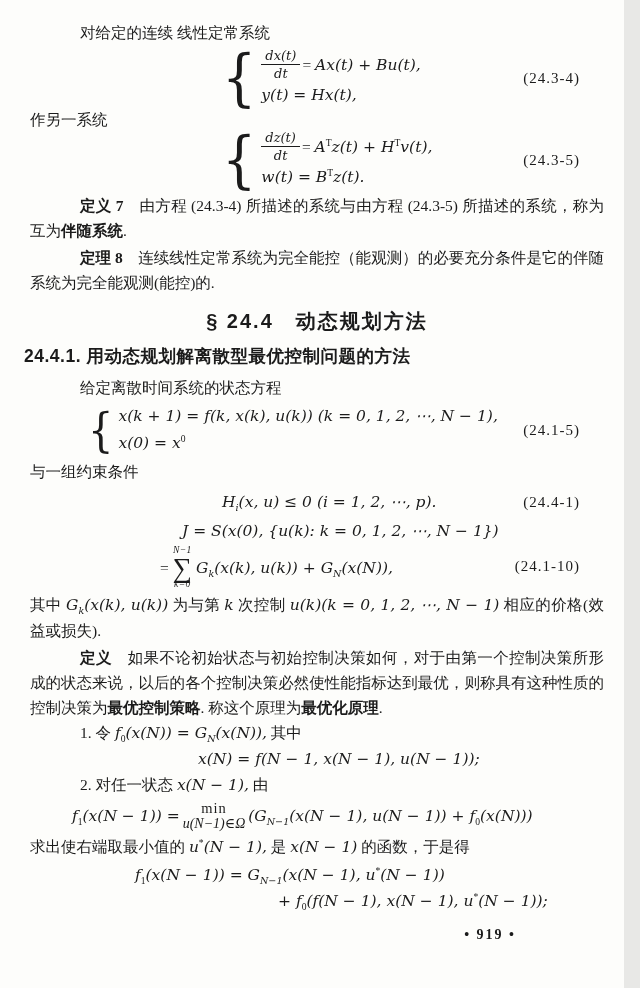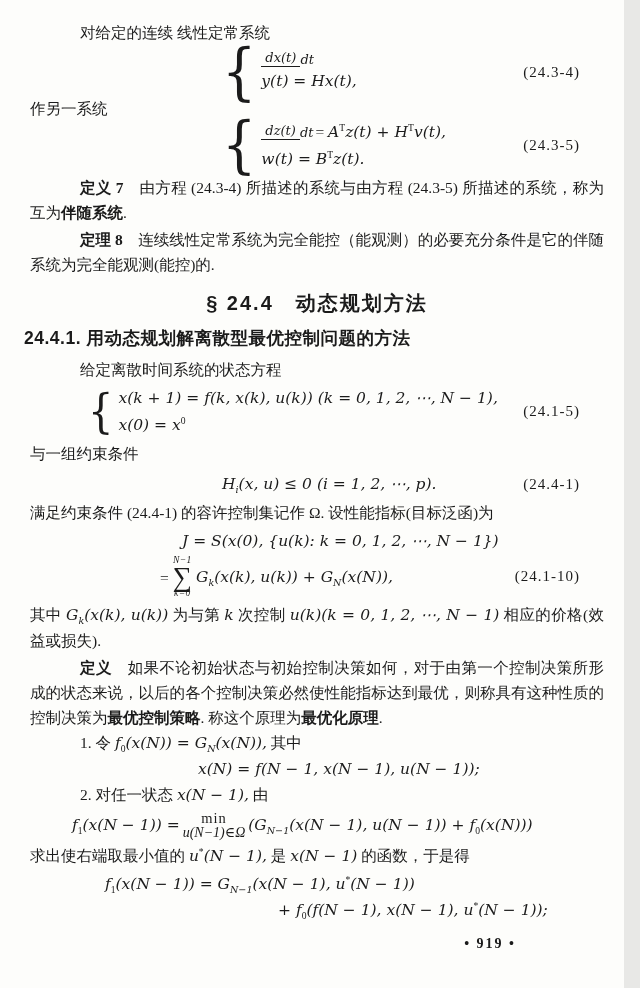--- a/index.html
+++ b/index.html
@@ -18,21 +18,21 @@
   sup{font-size:62%;line-height:0;}
   sub.i,sup.i{font-style:italic;}
   
   .eqrow{position:relative;margin:3px 0;}
   .eqnum{position:absolute;right:24px;top:50%;transform:translateY(-50%);font-size:15px;letter-spacing:1px;}
   .eqmath{display:flex;align-items:center;}
   .brace{font-size:54px;font-weight:400;line-height:0.9;transform:scaleY(1.15);transform-origin:center;margin-right:5px;font-family:"DejaVu Serif",serif;}
   .brace.small{font-size:40px;}
   .eqlines{display:flex;flex-direction:column;gap:1px;}
   .eqline{display:flex;align-items:center;white-space:nowrap;}
-  .frac{display:inline-flex;flex-direction:row;align-items:center;font-size:13px;line-height:15px;margin-right:2px;vertical-align:middle;}
+  .frac{display:inline-flex;flex-direction:column;align-items:center;font-size:13px;line-height:15px;margin-right:2px;vertical-align:middle;}
   .fnum{border-bottom:1.4px solid #1b1b1b;padding:0 4px 1px;}
   .fden{padding-top:1px;}
   .bigop{display:inline-flex;flex-direction:column;align-items:center;line-height:1;margin:0 4px;vertical-align:middle;}
   .bigop .lim{font-size:9.5px;font-style:italic;letter-spacing:0.5px;}
   .bigop .sym{font-size:27px;line-height:24px;}
   .minop{display:inline-flex;flex-direction:column;align-items:center;line-height:1;margin:0 3px;vertical-align:middle;}
   .minop .mword{font-size:14.5px;letter-spacing:1px;}
   .minop .msub{font-size:14px;font-style:italic;margin-top:1px;}
   .h-section{font-family:"Liberation Sans","DejaVu Sans",sans-serif;font-weight:bold;font-size:20px;text-align:center;margin:14px 0 10px 0;letter-spacing:2px;}
   .h-sub{font-family:"Liberation Sans","DejaVu Sans",sans-serif;font-weight:bold;font-size:17.5px;margin:2px 0 6px -6px;letter-spacing:0.5px;}
@@ -47,20 +47,21 @@
 
   <div class="eqrow" style="margin-left:192px;">
     <div class="eqmath">
       <span class="brace">{</span>
       <div class="eqlines">
         <div class="eqline">
           <span class="frac">
             <span class="fnum i">dx(t)</span>
             <span class="fden i">dt</span>
           </span>
+          <span><span> = </span><span class="i">Ax(t) + Bu(t),</span></span>
         </div>
         <div class="eqline">
           <span><span class="i">y(t) = Hx(t),</span></span>
         </div>
       </div>
     </div>
     <span class="eqnum">(24.3-4)</span>
   </div>
 
   <p class="p" style="margin-top:-4px;">作另一系统</p>
@@ -111,21 +112,20 @@
 
   <p class="p">与一组约束条件</p>
 
   <div class="eqrow" style="margin-left:192px;margin-top:5px;">
     <div class="eqline">
       <span><span class="i">H</span><sub class="i">i</sub><span class="i">(x, u) ≤ 0 (i = 1, 2, ⋯, p).</span></span>
     </div>
     <span class="eqnum">(24.4-1)</span>
   </div>
 
-  <p class="p">满足约束条件 (24.4-1) 的容许控制集记作 Ω. 设性能指标(目标泛函)为</p>
 
   <div class="eqrow" style="margin-left:130px;">
     <div class="eqline" style="margin-left:22px;">
       <span><span class="i">J = S(x(0), {u(k):  k = 0, 1, 2, ⋯, N − 1})</span></span>
     </div>
     <div class="eqline" style="margin-top:2px;">
       <span>= </span>
       <span class="bigop">
         <span class="lim">N−1</span>
         <span class="sym">∑</span>
@@ -153,21 +153,21 @@
     <span><span class="i">f</span><sub>1</sub><span class="i">(x(N − 1)) = </span></span>
     <span class="minop">
       <span class="mword">min</span>
       <span class="msub">u(N−1)∈Ω</span>
     </span>
     <span><span class="i"> (G</span><sub class="i">N−1</sub><span class="i">(x(N − 1), u(N − 1)) + f</span><sub>0</sub><span class="i">(x(N)))</span></span>
   </div>
 
   <p class="p"><span>求出使右端取最小值的 </span><span class="i">u</span><sup>*</sup><span class="i">(N − 1),</span><span> 是 </span><span class="i">x(N − 1)</span><span> 的函数，于是得</span></p>
 
-  <div class="eqline" style="margin-left:75px;margin-top:2px;">
+  <div class="eqline" style="margin-left:105px;margin-top:2px;">
     <span><span class="i">f</span><sub>1</sub><span class="i">(x(N − 1)) = G</span><sub class="i">N−1</sub><span class="i">(x(N − 1), u</span><sup>*</sup><span class="i">(N − 1))</span></span>
   </div>
   <div class="eqline" style="margin-left:248px;">
     <span><span class="i">+ f</span><sub>0</sub><span class="i">(f(N − 1), x(N − 1), u</span><sup>*</sup><span class="i">(N − 1));</span></span>
   </div>
 
   <div class="pagenum">• 919 •</div>
 
 </div>
 

